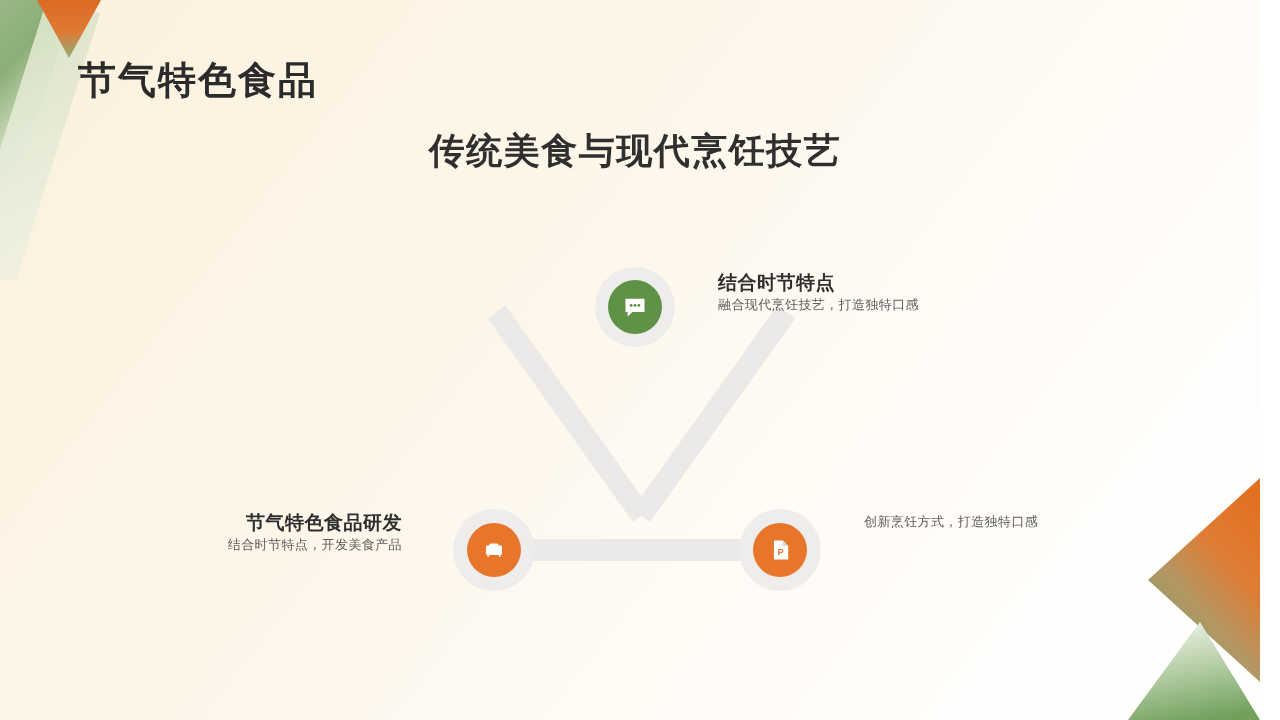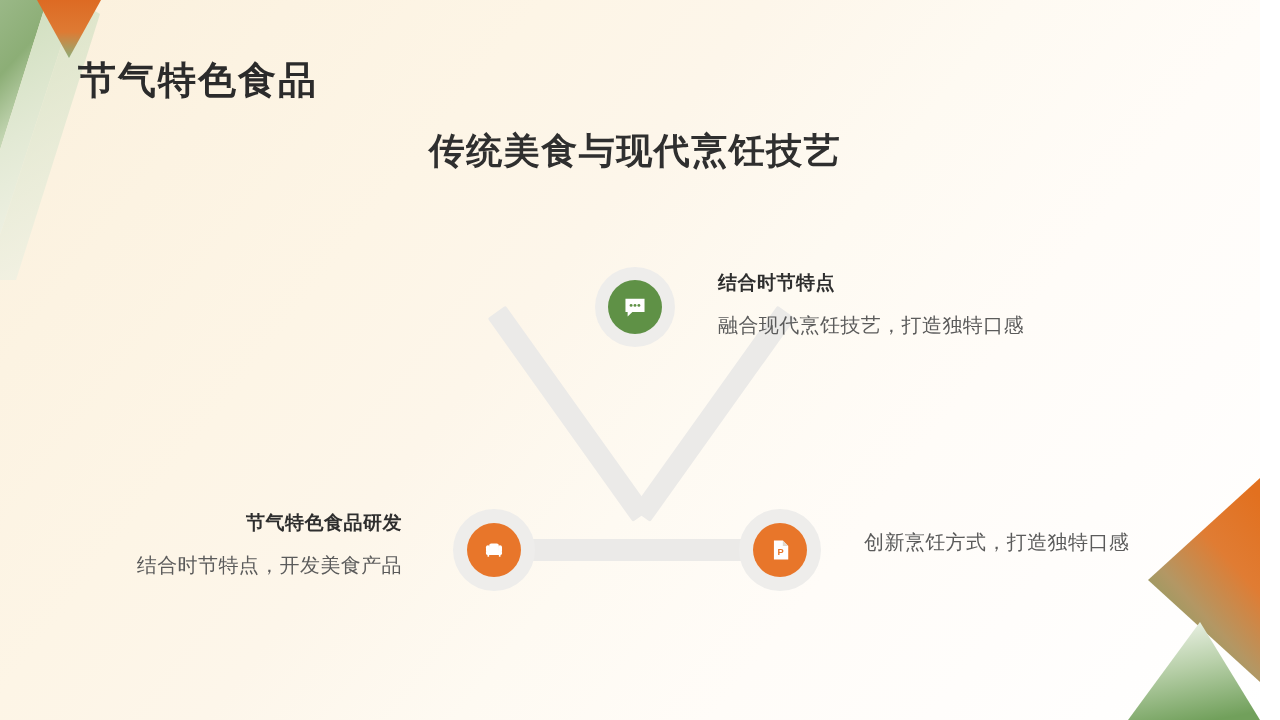--- a/index.html
+++ b/index.html
@@ -124,22 +124,22 @@
   .item-text { position: absolute; }
   .item-title {
     font-size: 19px;
     font-weight: bold;
     color: #2e2e2e;
     letter-spacing: 0.5px;
     white-space: nowrap;
     line-height: 1.2;
   }
   .item-desc {
-    margin-top: 18px;
-    font-size: 20px;
+    margin-top: 2px;
+    font-size: 13px;
     color: #5b5b5b;
     letter-spacing: 0.4px;
     white-space: nowrap;
     line-height: 1.2;
   }
 
   .text-top    { left: 718px; top: 272px; text-align: left; }
   .text-br     { left: 864px; top: 512px; text-align: left; }
   .text-bl     { right: 858px; top: 512px; text-align: right; }
   .text-bl .item-title, .text-bl .item-desc { }

